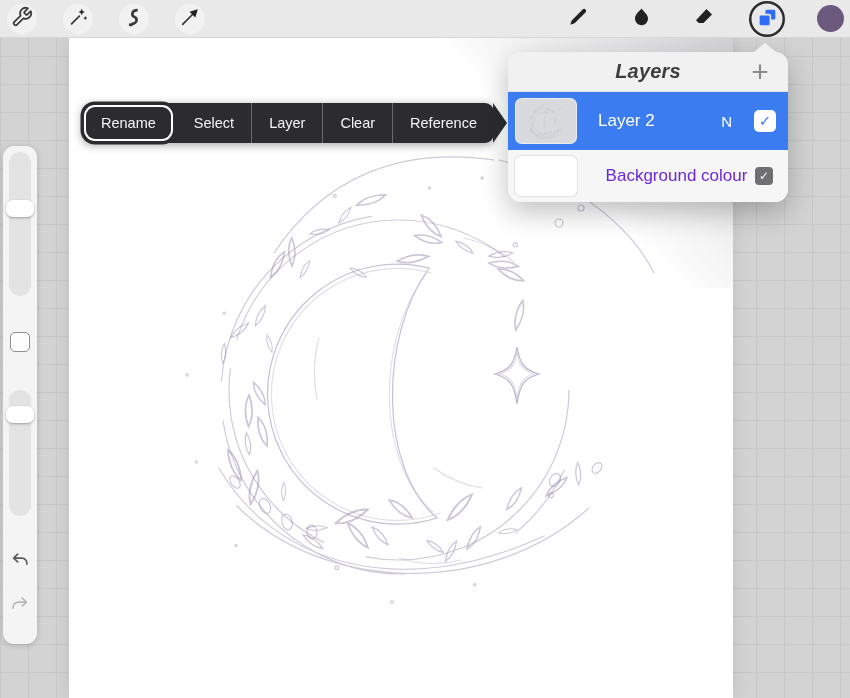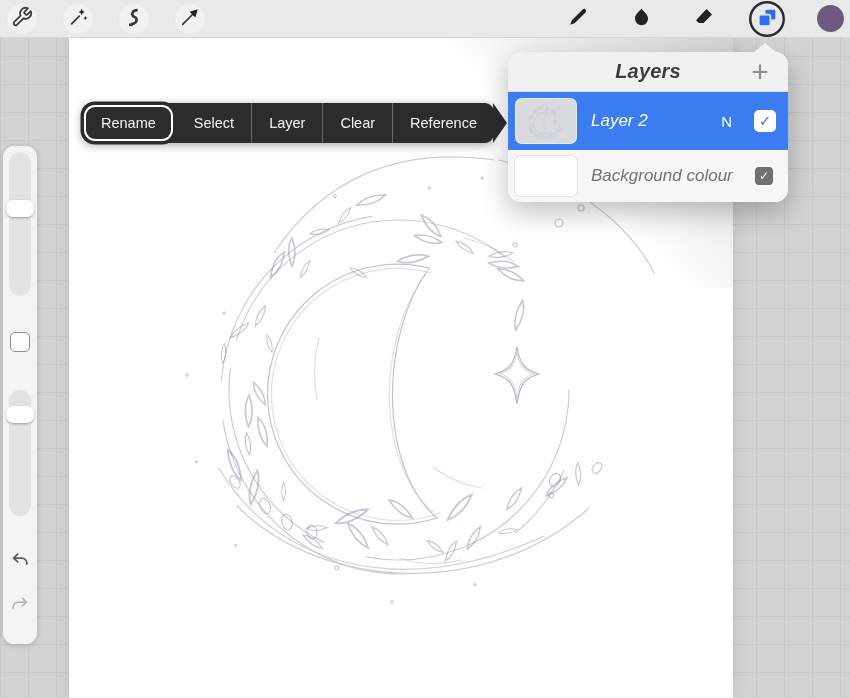--- a/index.html
+++ b/index.html
@@ -93,23 +93,23 @@
   .layer-row { height:58px; display:flex; align-items:center; position:relative;
     cursor:pointer; }
   .layer-row.selected { background:#3b7cf0; }
   .layer-row.bg-row { height:52px; background:#f6f6f7; border-radius:0 0 13px 13px; }
   .layer-thumb { width:62px; height:46px; border-radius:7px; margin-left:7px;
     overflow:hidden; flex:0 0 auto; }
   .layer-row.selected .layer-thumb { background:#d8dade;
     box-shadow:inset 0 0 0 1px rgba(255,255,255,.5); }
   .bg-thumb { width:62px; height:40px; background:#ffffff; border-radius:6px;
     margin-left:7px; box-shadow:0 0 0 1px #e3e3e4; flex:0 0 auto; }
-  .layer-name { margin-left:14px; font-size:17px; flex:1 1 auto;font-style:italic; }
+  .layer-name { margin-left:21px; font-size:17px; flex:1 1 auto; }
   .layer-row.selected .layer-name { color:#ffffff; }
-  .layer-row.bg-row .layer-name { color:#737373; }
+  .layer-row.bg-row .layer-name { color:#6d28d9;text-align:center; }
   .blend-badge { color:#ffffff; font-size:15px; margin-right:22px; cursor:pointer; }
   .vis-check { display:flex; align-items:center; justify-content:center;
     cursor:pointer; }
   .vis-check.light { width:22px; height:22px; background:#ffffff; border-radius:5px;
     margin-right:12px; color:#3b7cf0; font-size:15px; font-weight:bold; }
   .vis-check.dark { width:18px; height:18px; background:#707072; border-radius:4px;
     margin-right:15px; color:#ffffff; font-size:12px; font-weight:bold; }
   .thumb-svg { width:62px; height:46px; display:block; }
 
   .icon-stroke { fill:none; stroke:#3a3a3c; stroke-width:1.9;

